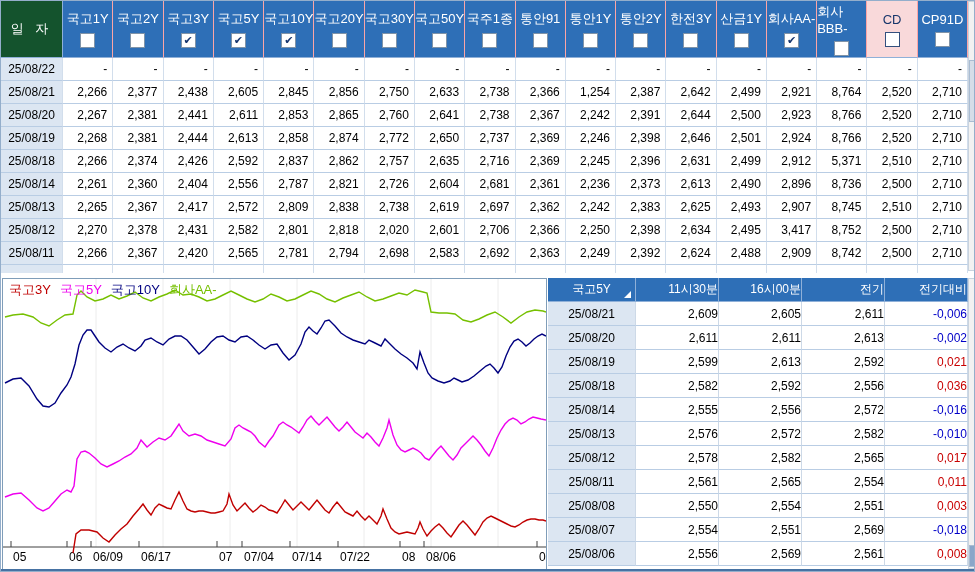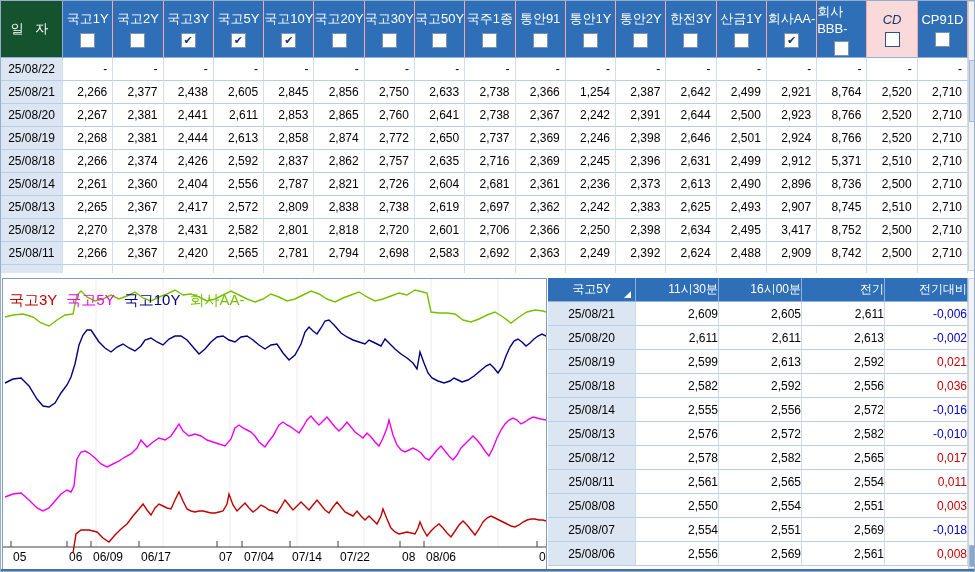--- a/index.html
+++ b/index.html
@@ -6,39 +6,39 @@
   .app{position:relative;width:975px;height:572px;background:#ffffff;border:1px solid #94aecb;
        box-sizing:border-box;overflow:hidden;font-family:"Liberation Sans","DejaVu Sans",sans-serif;}
 
   
   #top-grid{position:absolute;left:0;top:0;width:967px;display:grid;
             grid-template-columns:62px repeat(18,1fr);
             grid-template-rows:57px repeat(9,23px) 8px;}
   .hcell{background:#2e6fb7;color:#fff;border-right:1px solid #fca5a5;border-bottom:1px solid #8fb0d8;
          display:flex;flex-direction:column;align-items:center;justify-content:center;gap:5px;
          font-size:13px;box-sizing:border-box;overflow:hidden;}
-  .hcell.hl{background:#f9d9da;color:#17366b;font-style:italic;}
+  .hcell.hl{background:#f9d9da;color:#17366b;}
   .datehdr{background:#14532d;color:#fff;font-size:13px;display:flex;align-items:center;justify-content:center;
            border-right:1px solid #8fb0d8;border-bottom:1px solid #8fb0d8;box-sizing:border-box;letter-spacing:4px;}
   .cb{width:13px;height:13px;background:#fff;border:1px solid #7f93a8;display:flex;align-items:center;
       justify-content:center;font-size:11px;line-height:11px;color:#16356e;font-weight:bold;box-sizing:content-box;}
   .hl .cb{border-color:#33507e;}
   .cell{background:#fff;border-right:1px solid #d2deec;border-bottom:1px solid #b9cde4;font-size:12px;color:#000;
         display:flex;align-items:center;justify-content:flex-end;padding-right:5px;box-sizing:border-box;overflow:hidden;}
   .datecell{background:#dce6f2;justify-content:center;padding-right:0;}
   .sliver{border-bottom:none;}
 
   
   .vsb{position:absolute;width:8px;background:#f2f2f2;border:1px solid #c9d3de;box-sizing:border-box;}
   .vsb .thumb{position:absolute;left:0;width:6px;background:#d5dde8;border:1px solid #a9bcd2;box-sizing:border-box;}
 
   
   #chart-panel{position:absolute;left:1px;top:277px;width:543px;height:290px;background:#fff;
                border:1px solid #7f9db9;box-sizing:content-box;}
-  #legend{position:absolute;left:6px;top:12px;font-size:15px;white-space:nowrap;z-index:2;}
+  #legend{position:absolute;left:6px;top:2px;font-size:13px;white-space:nowrap;z-index:2;}
   #legend span{margin-right:9px;}
   #chart-svg{position:absolute;left:0;top:0;}
 
   
   #detail-grid{position:absolute;left:547px;top:277px;width:420px;display:grid;
                grid-template-columns:88px repeat(4,1fr);grid-auto-rows:24px;}
   .dh{background:#2e6fb7;color:#fff;font-size:12px;display:flex;align-items:center;justify-content:flex-end;
       border-right:1px solid #8fb0d8;border-bottom:1px solid #8fb0d8;box-sizing:border-box;position:relative;}
   .dh.first{justify-content:center;padding-right:0;}
   .sort-tri{position:absolute;right:4px;bottom:3px;width:0;height:0;
@@ -263,21 +263,21 @@
       <div class="cell">8,745</div>
       <div class="cell">2,510</div>
       <div class="cell">2,710</div>
       <div class="cell datecell">25/08/12</div>
       <div class="cell">2,270</div>
       <div class="cell">2,378</div>
       <div class="cell">2,431</div>
       <div class="cell">2,582</div>
       <div class="cell">2,801</div>
       <div class="cell">2,818</div>
-      <div class="cell">2,720</div>
+      <div class="cell">2,020</div>
       <div class="cell">2,601</div>
       <div class="cell">2,706</div>
       <div class="cell">2,366</div>
       <div class="cell">2,250</div>
       <div class="cell">2,398</div>
       <div class="cell">2,634</div>
       <div class="cell">2,495</div>
       <div class="cell">3,417</div>
       <div class="cell">8,752</div>
       <div class="cell">2,500</div>

